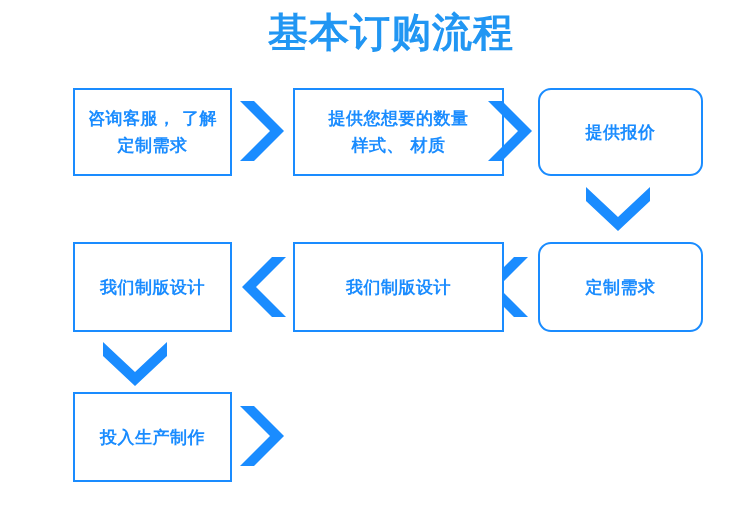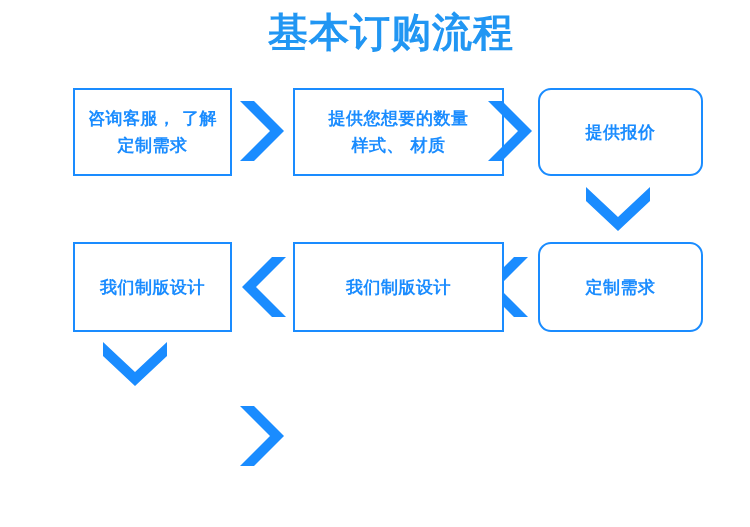--- a/index.html
+++ b/index.html
@@ -140,20 +140,23 @@
   <div class="box col1 row2">
     <span class="box-label">我们制版设计</span>
   </div>
 
   <span class="chev chev-down-c1">
     <svg viewBox="0 0 72 52" width="72" height="52" aria-hidden="true">
       <polygon points="4,4 4,18 36,48 68,18 68,4 36,34" fill="#1a8cff"></polygon>
     </svg>
   </span>
 
+  <div class="box col1 row3">
+    <span class="box-label">投入生产制作</span>
+  </div>
 
   <span class="chev chev-r3a">
     <svg viewBox="0 0 56 68" width="56" height="68" aria-hidden="true">
       <polygon points="6,4 20,4 50,34 20,64 6,64 36,34" fill="#1a8cff"></polygon>
     </svg>
   </span>
 
 
 </div>
 

